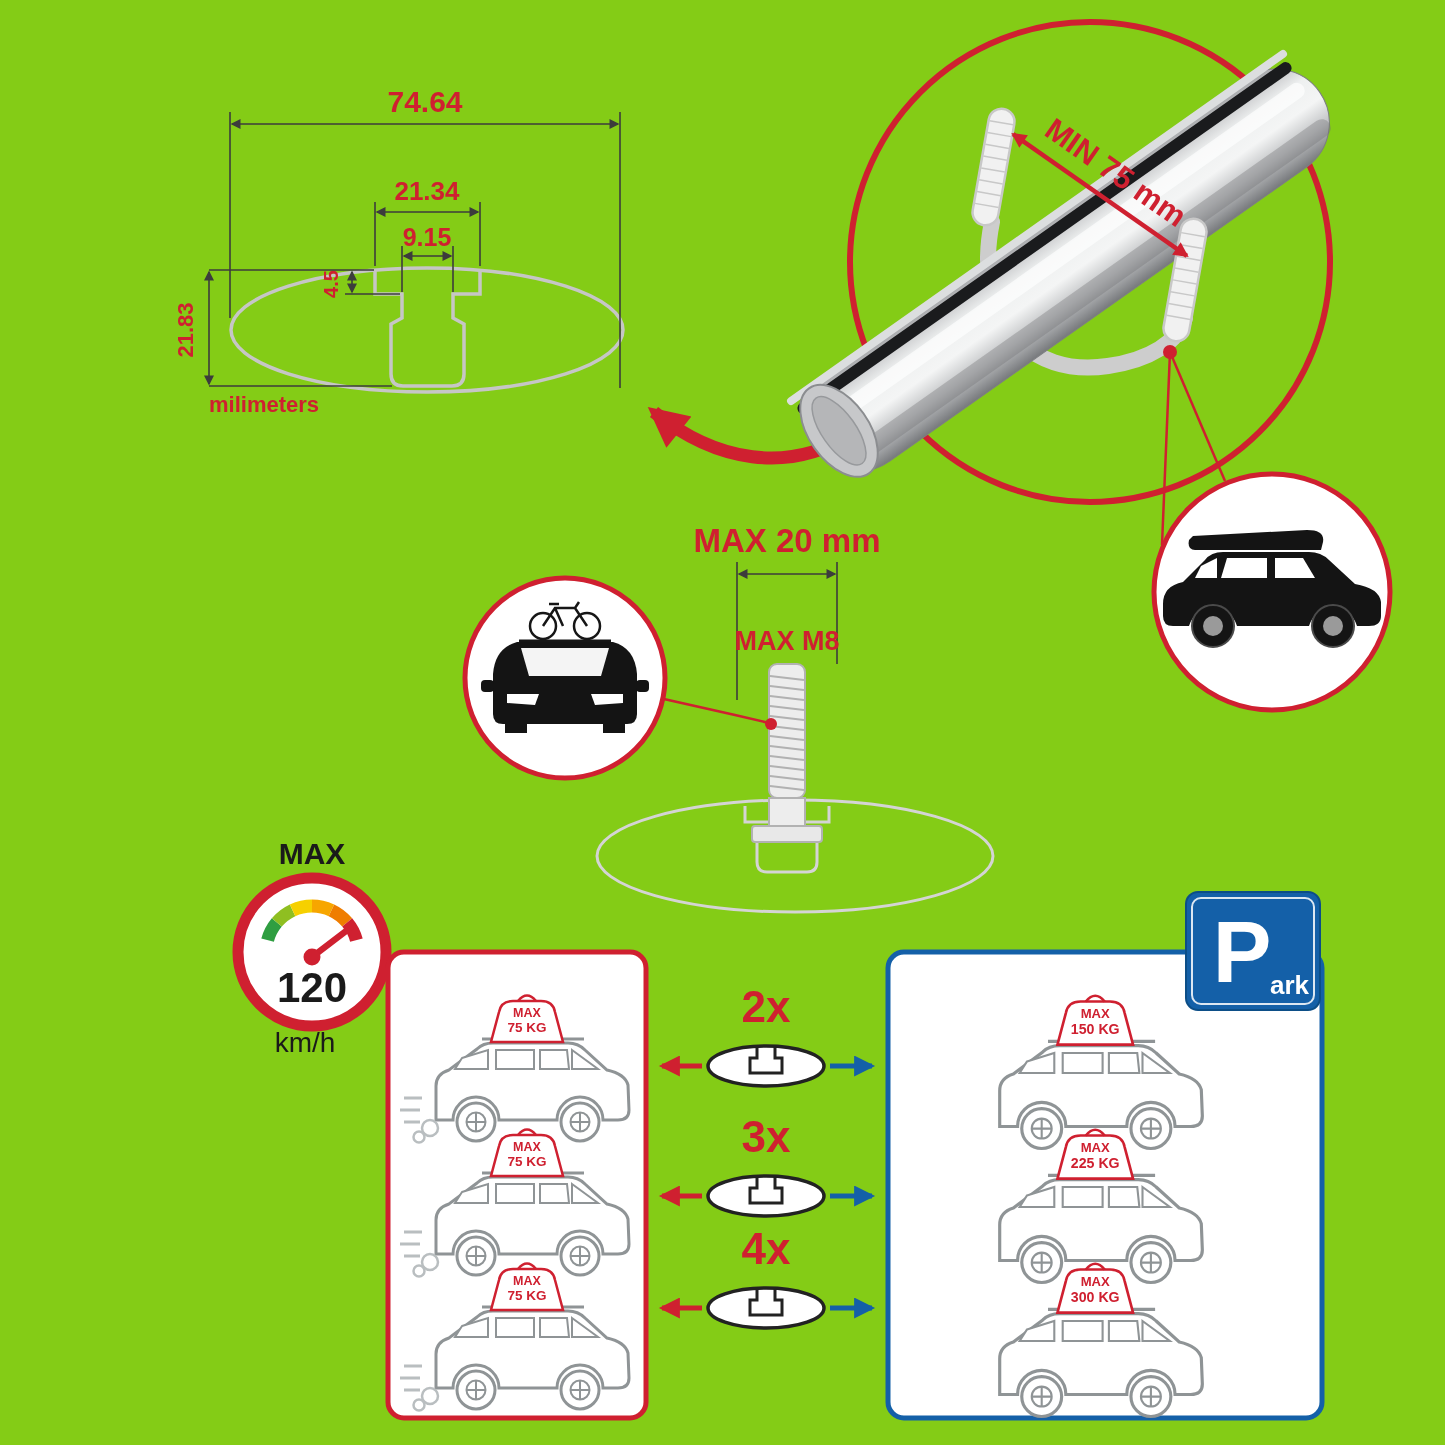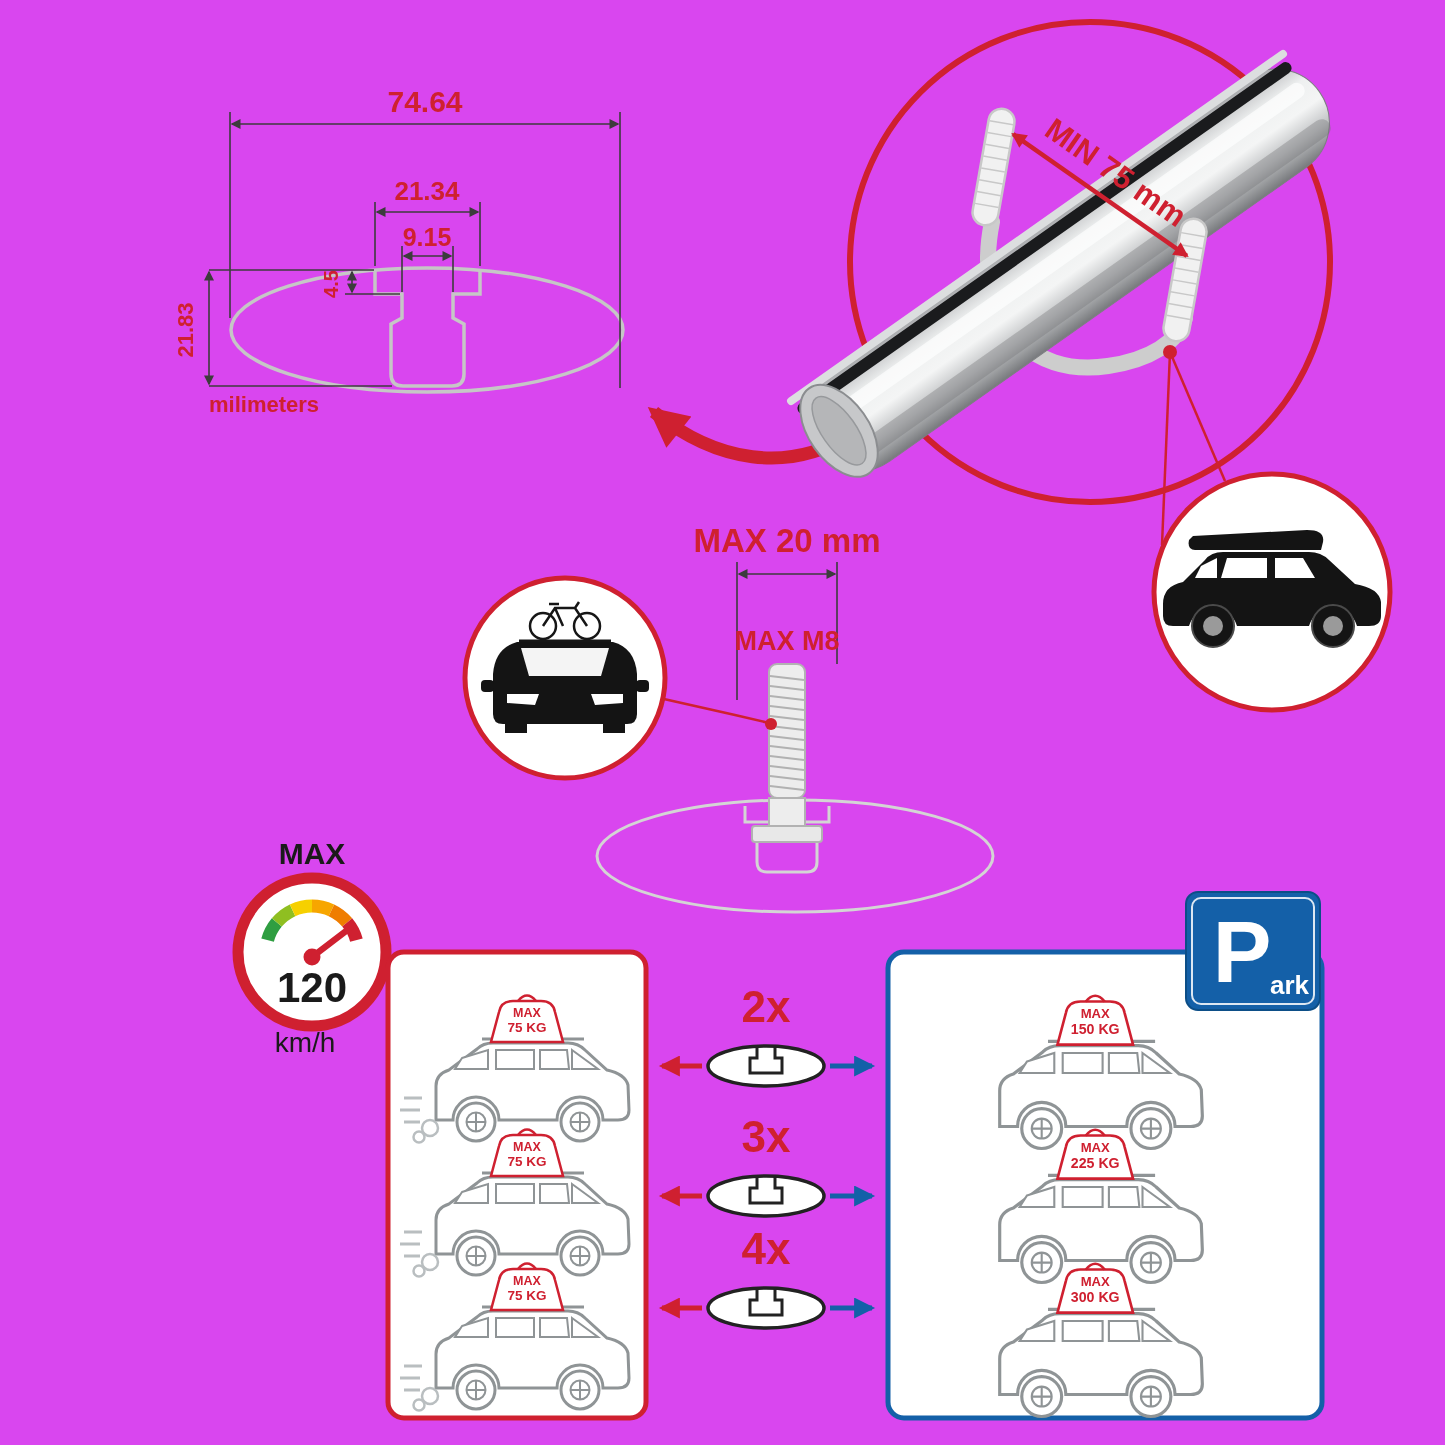--- a/index.html
+++ b/index.html
@@ -1,16 +1,16 @@
 <!DOCTYPE html>
 <html><head>
 <meta charset="utf-8">
 <style>
   html,body{margin:0;padding:0;background:#ffffff;}
-  .stage{position:relative;width:1445px;height:1445px;background:#d946ef;overflow:hidden;}
+  .stage{position:relative;width:1445px;height:1445px;background:#84cc16;overflow:hidden;}
   text{font-family:"Liberation Sans",sans-serif;}
   .red{fill:#cf2030;}
   .dark{fill:#1a1a1a;}
   .white{fill:#ffffff;}
   .b{font-weight:bold;}
   .dimline{stroke:#3c3c3c;stroke-width:1.6;fill:none;}
   .gray-profile{stroke:#c6c6c6;stroke-width:3.5;fill:none;}
   .ghost{stroke:#d4d4d4;stroke-width:3;fill:none;}
 </style>
 </head>

